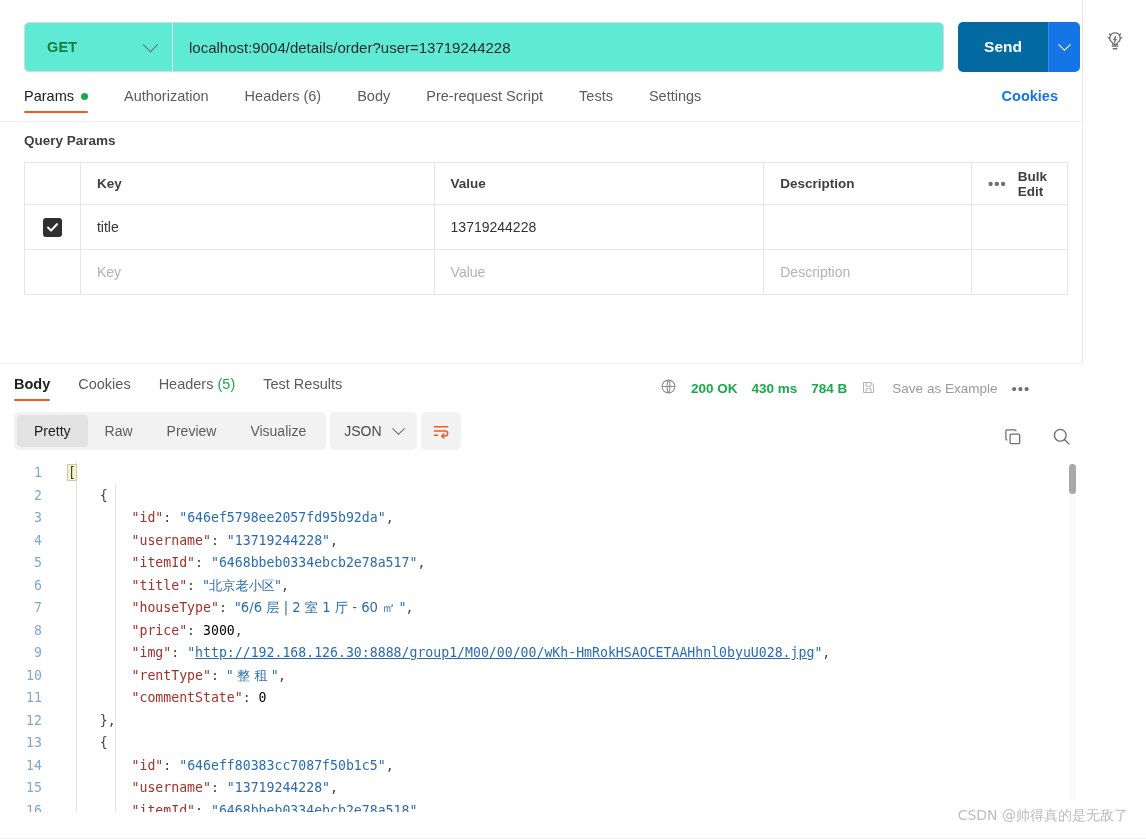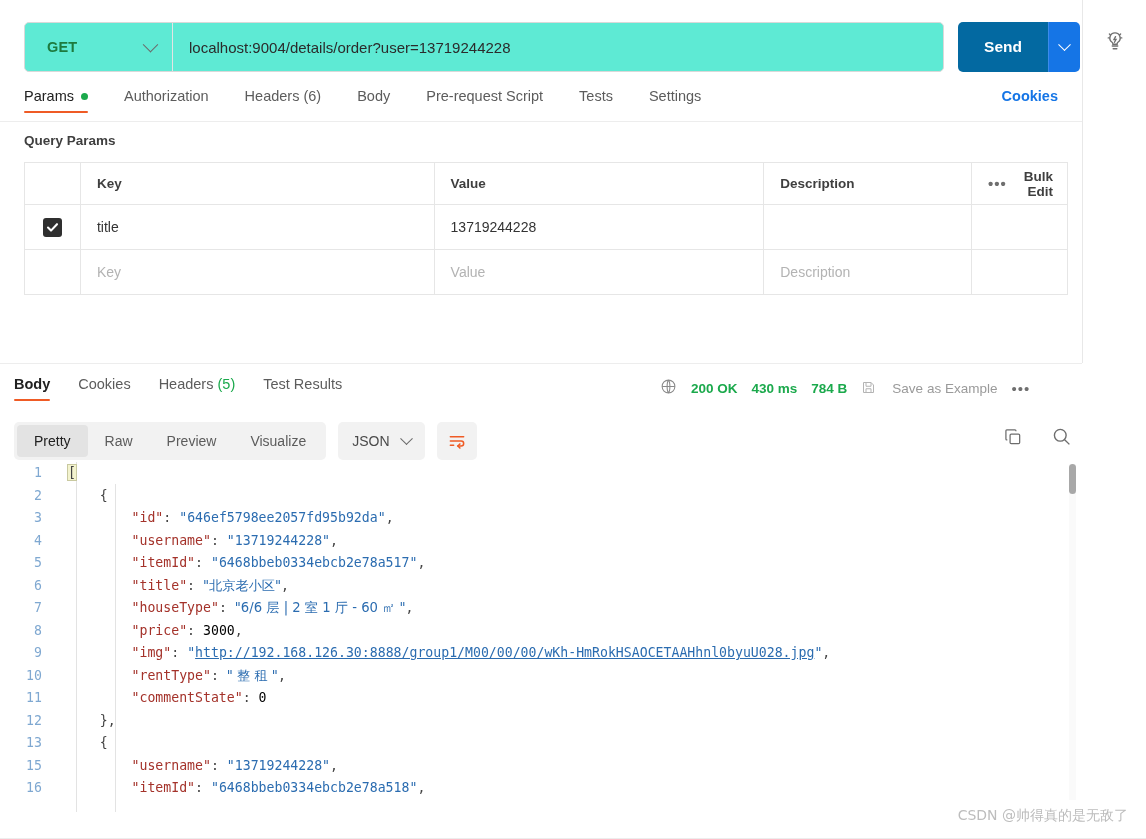--- a/index.html
+++ b/index.html
@@ -88,39 +88,39 @@
   .prow.header { height:42px; }
   .prow.data { height:45px; }
   .prow.empty { height:45px; }
   .prow.empty .pcell { color:#b3b3b3; }
   .chk {
     width:19px; height:19px; background:#2f2f2f; border-radius:3px;
     display:flex; align-items:center; justify-content:center; cursor:pointer;
   }
   .chk svg { display:block; }
   .dots3 { color:#6f6f6f; font-size:15px; letter-spacing:1px; cursor:pointer; line-height:1; }
-  .bulk { color:#3f3f3f; font-size:13.5px; cursor:pointer;text-align:right; }
+  .bulk { color:#3f3f3f; font-size:13.5px; cursor:pointer; }
 
   .mid-divider { position:absolute; top:363px; left:0; width:1082px; height:1px; background:#ededed; }
 
   
   .res-area { position:absolute; top:364px; left:0; width:1146px; height:475px; background:#fff; }
 
   .res-tabs { position:absolute; top:12px; left:14px; display:flex; align-items:flex-start; }
   .restab { font-size:14.5px; color:#5c5c5c; margin-right:28px; cursor:pointer; position:relative; padding-bottom:9px; white-space:nowrap; }
   .restab.active { color:#212121; font-weight:700; }
   .restab.active::after { content:""; position:absolute; left:0; right:0; bottom:0; height:2.5px; background:#ef5b25; border-radius:2px; }
   .hdr-count { color:#1ba94c; }
 
   .res-status { position:absolute; top:14px; left:660px; display:flex; align-items:center; gap:14px; }
   .st-text { font-size:13.5px; color:#1ba94c; font-weight:700; }
   .save-ex { font-size:13.5px; color:#9a9a9a; display:flex; align-items:center; gap:16px; cursor:pointer; }
 
   
-  .view-bar { position:absolute; top:58px; left:14px; display:flex; align-items:flex-start; gap:12px; }
+  .view-bar { position:absolute; top:48px; left:14px; display:flex; align-items:flex-start; gap:4px; }
   .seg { background:#f2f2f2; border-radius:5px; height:38px; display:flex; align-items:center; padding:3px; }
   .segbtn { height:32px; padding:0 17px; display:flex; align-items:center; font-size:14px; color:#5c5c5c;
             border-radius:4px; cursor:pointer; }
   .segbtn.active { background:#e3e3e3; color:#212121; }
   .fmt-sel { background:#f2f2f2; border-radius:5px; height:38px; display:flex; align-items:center;
              gap:12px; padding:0 14px; cursor:pointer; font-size:14px; color:#4a4a4a; }
   .fmt-sel .chev { width:9px; height:9px; border-color:#6b6b6b; }
   .wrap-btn { background:#f2f2f2; border-radius:5px; height:38px; width:40px; display:flex;
               align-items:center; justify-content:center; cursor:pointer; }
   .res-icons { position:absolute; top:62px; right:74px; display:flex; align-items:center; gap:28px; }
@@ -328,20 +328,21 @@
           <div class="cline"><span class="lno">4</span><span class="ctext">        <span class="k">"username"</span><span class="p">: </span><span class="s">"13719244228"</span><span class="p">,</span></span></div>
           <div class="cline"><span class="lno">5</span><span class="ctext">        <span class="k">"itemId"</span><span class="p">: </span><span class="s">"6468bbeb0334ebcb2e78a517"</span><span class="p">,</span></span></div>
           <div class="cline"><span class="lno">6</span><span class="ctext">        <span class="k">"title"</span><span class="p">: </span><span class="s cjk">"北京老小区"</span><span class="p">,</span></span></div>
           <div class="cline"><span class="lno">7</span><span class="ctext">        <span class="k">"houseType"</span><span class="p">: </span><span class="s cjk">"6/6 层 | 2 室 1 厅 - 60 ㎡ "</span><span class="p">,</span></span></div>
           <div class="cline"><span class="lno">8</span><span class="ctext">        <span class="k">"price"</span><span class="p">: </span><span class="n">3000</span><span class="p">,</span></span></div>
           <div class="cline"><span class="lno">9</span><span class="ctext">        <span class="k">"img"</span><span class="p">: </span><span class="s">"</span><span class="lnk">http://192.168.126.30:8888/group1/M00/00/00/wKh-HmRokHSAOCETAAHhnl0byuU028.jpg</span><span class="s">"</span><span class="p">,</span></span></div>
           <div class="cline"><span class="lno">10</span><span class="ctext">        <span class="k">"rentType"</span><span class="p">: </span><span class="s cjk">" 整 租 "</span><span class="p">,</span></span></div>
           <div class="cline"><span class="lno">11</span><span class="ctext">        <span class="k">"commentState"</span><span class="p">: </span><span class="n">0</span></span></div>
           <div class="cline"><span class="lno">12</span><span class="ctext">    <span class="p">},</span></span></div>
           <div class="cline"><span class="lno">13</span><span class="ctext">    <span class="p">{</span></span></div>
+          <div class="cline"><span class="lno">14</span><span class="ctext">        <span class="k">"id"</span><span class="p">: </span><span class="s">"646eff80383cc7087f50b1c5"</span><span class="p">,</span></span></div>
           <div class="cline"><span class="lno">15</span><span class="ctext">        <span class="k">"username"</span><span class="p">: </span><span class="s">"13719244228"</span><span class="p">,</span></span></div>
           <div class="cline"><span class="lno">16</span><span class="ctext">        <span class="k">"itemId"</span><span class="p">: </span><span class="s">"6468bbeb0334ebcb2e78a518"</span><span class="p">,</span></span></div>
         </div>
     </div>
 
     <div class="vscroll">
       <div class="vthumb"></div>
     </div>
 
     <div class="watermark">CSDN @帅得真的是无敌了</div>

